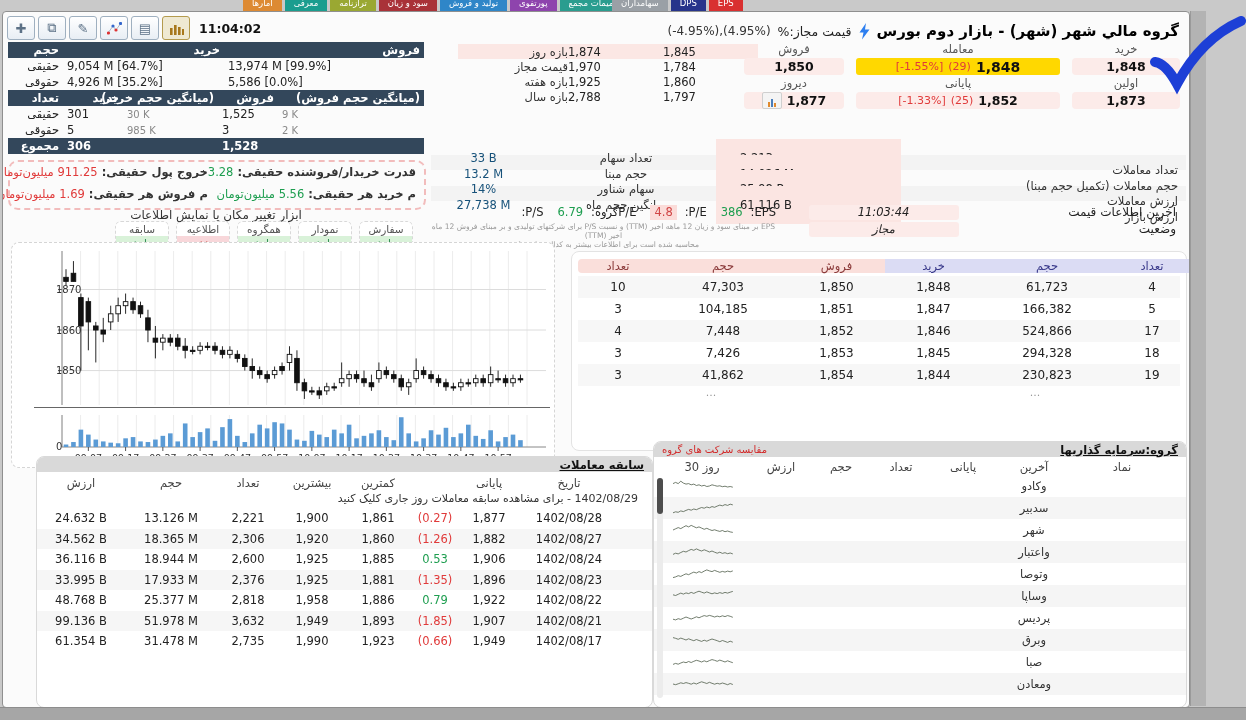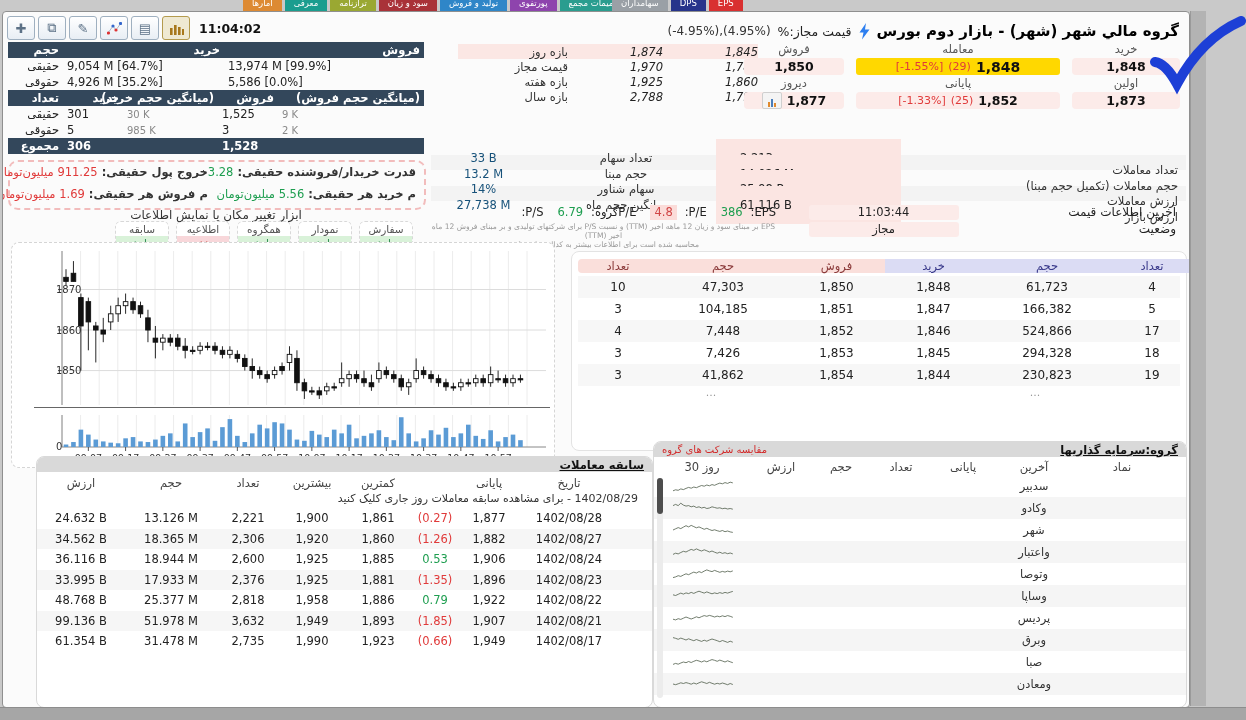--- a/index.html
+++ b/index.html
@@ -42,21 +42,21 @@
   .tools-title{left:5px;top:196px;width:416px;text-align:center;font-size:12px;color:#333;}
   .toggles{left:5px;top:209px;width:405px;display:flex;gap:7px;justify-content:flex-start;padding-right:28px;}
   .chip{width:52px;border:1px dashed #d8d8d8;border-radius:6px;overflow:hidden;text-align:center;cursor:pointer;}
   .chip .nm{font-size:10.5px;color:#555;padding:1px 0;background:#fff;}
   .chip .st{font-size:10.5px;padding:1px 0;}
   .st.on{background:#d9f2d9;color:#2e8b50;} .st.off{background:#f8d7da;color:#c0392b;}
   
   .ranges{left:455px;top:32px;width:300px;font-size:11.5px;}
   .rrow{display:grid;grid-template-columns:95px 95px 100px;height:15px;align-items:center;}
   .rrow .lab{text-align:right;color:#333;}
-  .rrow .v{direction:ltr;text-align:right;color:#222;font-style:italic;}
+  .rrow .v{direction:ltr;text-align:left;color:#222;}
   .rrow.hl{background:#fbe7e4;}
   
   .pricecols{left:735px;top:30px;width:448px;display:grid;grid-template-columns:120px 216px 112px;direction:rtl;
              column-gap:0;}
   .pcol{text-align:center;}
   .plabel{font-size:11.5px;color:#555;height:15px;}
   .pchip{background:#fcebe9;border-radius:4px;margin:1px 6px;height:17px;display:flex;align-items:center;
          justify-content:center;gap:5px;font-size:12.5px;direction:ltr;}
   .pchip b{color:#111;}
   .pchip .sm{font-size:11px;}
@@ -71,21 +71,21 @@
   .srow:nth-child(even){background:#f3f3f3;}
   .srow .l1{text-align:right;padding-right:8px;color:#333;margin-top:24px;}
   .srow .v1{background:#fbe5e2;text-align:left;direction:ltr;padding:0 24px;height:100%;display:flex;
             align-items:center;justify-content:flex-start;}
   .srow .l2{text-align:center;color:#333;}
   .srow .v2{direction:ltr;text-align:center;color:#17527a;}
   
   .lastinfo{left:428px;top:193px;width:755px;display:grid;grid-template-columns:195px 215px 345px;direction:rtl;}
   .li-labels div{font-size:12px;color:#222;height:17px;text-align:right;padding-right:10px;}
   .li-chips .pinkchip{background:#fcebe9;border-radius:3px;width:150px;margin:0 auto 2px;text-align:center;
-                      font-size:11.5px;height:15px;line-height:15px;direction:ltr;}
+                      font-size:11.5px;height:15px;line-height:15px;direction:ltr;font-style:italic;}
   .ratios{display:flex;direction:rtl;gap:14px;justify-content:flex-start;font-size:11.5px;height:15px;}
   .ratio{display:flex;direction:rtl;gap:8px;}
   .ratio .rv{direction:ltr;}
   .rv.hl{background:#fbdcd9;padding:0 4px;color:#d04545;}
   .footnote{font-size:7.6px;color:#999;text-align:center;direction:rtl;line-height:9px;margin-top:2px;}
   
   .chartpanel{left:8px;top:230px;width:542px;height:224px;background:#fff;border:1px dashed #d5d5d5;border-radius:8px;}
   
   .orderbook{left:568px;top:239px;width:614px;height:198px;background:#fff;border:1px solid #e3e3e3;border-radius:8px;
              font-size:12px;}
@@ -837,37 +837,37 @@
         <span>ارزش</span>
         <span>حجم</span>
         <span>تعداد</span>
         <span>پایانی</span>
         <span>آخرین</span>
         <span>نماد</span>
       </div>
     <div id="gRows">
         <div class="g-row">
           <span><svg width="62" height="16">
+              <path d="M2.0 6.6 L4.6 5.4 L7.2 6.6 L9.8 4.2 L12.4 6.1 L15.0 7.1 L17.6 6.6 L20.2 7.8 L22.8 7.1 L25.4 8.5 L28.0 7.8 L30.6 9.0 L33.2 8.3 L35.8 9.5 L38.4 9.0 L41.0 7.8 L43.6 8.5 L46.2 9.2 L48.8 8.8 L51.4 9.7 L54.0 9.2 L56.6 10.0 L59.2 9.5 L61.8 10.2 " fill="none" stroke="#4f5d4a" stroke-width="0.8"></path>
+            </svg></span>
+          <span></span>
+          <span></span>
+          <span></span>
+          <span></span>
+          <span class="sym">وکادو</span>
+        </div>
+        <div class="g-row">
+          <span><svg width="62" height="16">
               <path d="M2.0 13.8 L4.6 12.8 L7.2 13.3 L9.8 11.9 L12.4 12.6 L15.0 11.4 L17.6 10.4 L20.2 11.2 L22.8 10.0 L25.4 10.7 L28.0 9.5 L30.6 8.5 L33.2 9.2 L35.8 8.0 L38.4 8.8 L41.0 7.6 L43.6 8.3 L46.2 7.1 L48.8 6.1 L51.4 6.8 L54.0 5.6 L56.6 6.4 L59.2 5.2 L61.8 5.9 " fill="none" stroke="#4f5d4a" stroke-width="0.8"></path>
             </svg></span>
           <span></span>
           <span></span>
           <span></span>
           <span></span>
           <span class="sym">سدبیر</span>
-        </div>
-        <div class="g-row">
-          <span><svg width="62" height="16">
-              <path d="M2.0 6.6 L4.6 5.4 L7.2 6.6 L9.8 4.2 L12.4 6.1 L15.0 7.1 L17.6 6.6 L20.2 7.8 L22.8 7.1 L25.4 8.5 L28.0 7.8 L30.6 9.0 L33.2 8.3 L35.8 9.5 L38.4 9.0 L41.0 7.8 L43.6 8.5 L46.2 9.2 L48.8 8.8 L51.4 9.7 L54.0 9.2 L56.6 10.0 L59.2 9.5 L61.8 10.2 " fill="none" stroke="#4f5d4a" stroke-width="0.8"></path>
-            </svg></span>
-          <span></span>
-          <span></span>
-          <span></span>
-          <span></span>
-          <span class="sym">وکادو</span>
         </div>
         <div class="g-row">
           <span><svg width="62" height="16">
               <path d="M2.0 9.0 L4.6 7.8 L7.2 6.6 L9.8 7.6 L12.4 6.1 L15.0 4.7 L17.6 5.9 L20.2 4.4 L22.8 5.6 L25.4 6.8 L28.0 5.9 L30.6 7.1 L33.2 8.3 L35.8 7.3 L38.4 8.5 L41.0 9.5 L43.6 8.8 L46.2 9.7 L48.8 10.4 L51.4 9.5 L54.0 10.7 L56.6 10.0 L59.2 10.9 L61.8 11.4 " fill="none" stroke="#4f5d4a" stroke-width="0.8"></path>
             </svg></span>
           <span></span>
           <span></span>
           <span></span>
           <span></span>
           <span class="sym">شهر</span>

